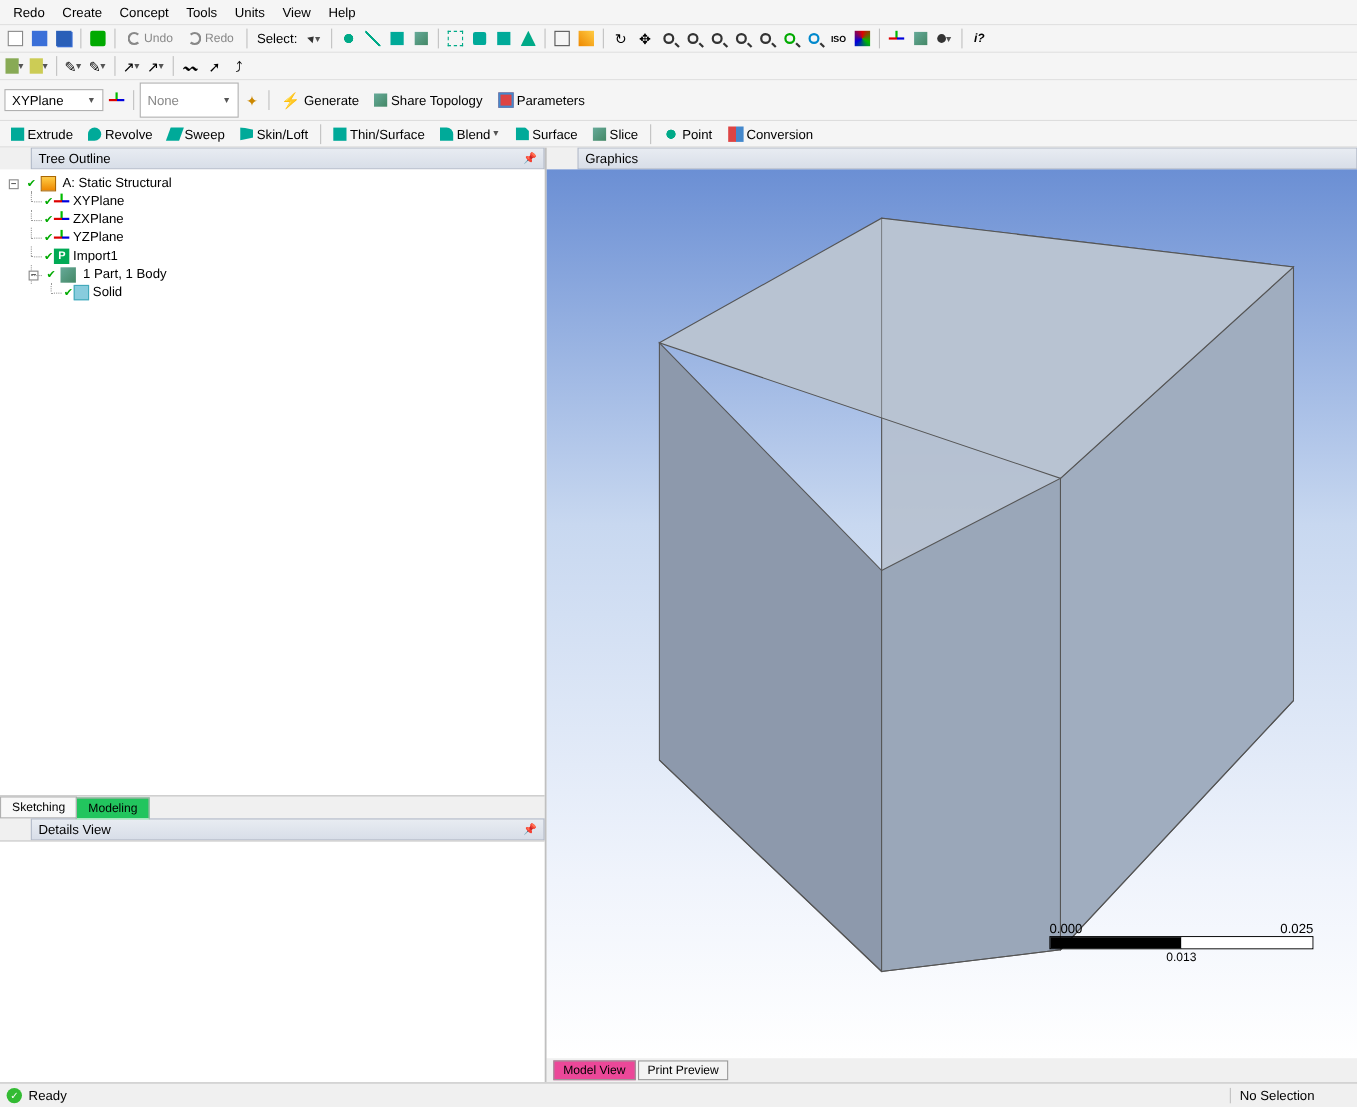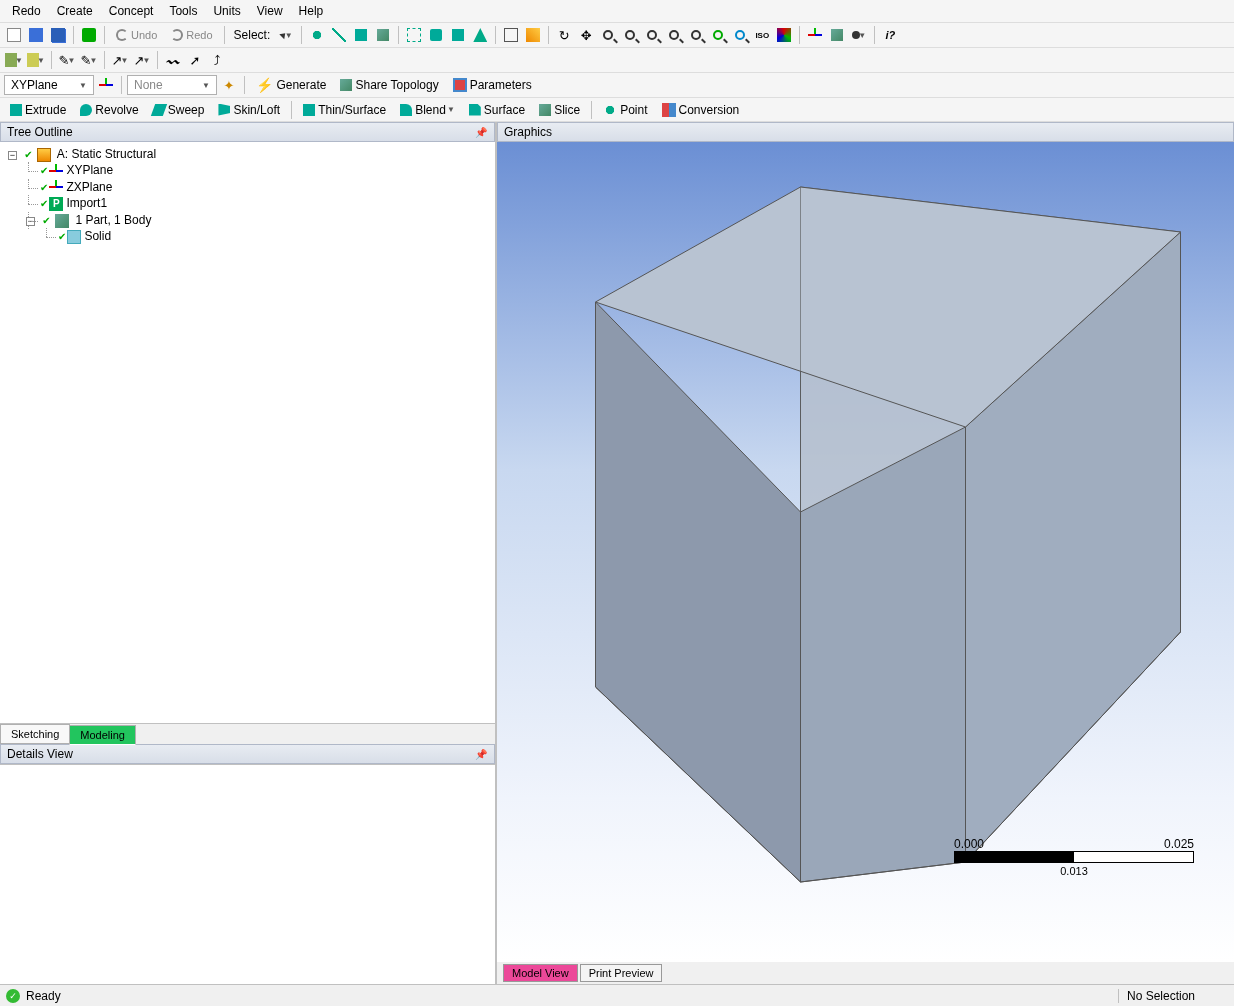--- a/index.html
+++ b/index.html
@@ -11,21 +11,21 @@
 
 
 .toolbar { background:#f5f5f5; padding:2px 4px; display:flex; align-items:center; gap:2px; border-bottom:1px solid #ddd; min-height:24px; }
 .tool-btn { width:20px; height:20px; display:flex; align-items:center; justify-content:center; border:1px solid transparent; cursor:default; }
 .sep { width:1px; height:18px; background:#c0c0c0; margin:0 3px; }
 .drop { font-size:8px; color:#555; margin-left:-2px; }
 
 .tool-label { padding:2px 6px; display:flex; align-items:center; gap:3px; cursor:default; }
 
 .plane-select { display:flex; align-items:center; padding:1px 6px; border:1px solid #b0b0b0; background:#fff; min-width:90px; height:20px; justify-content:space-between; }
-.sketch-select { display:flex; align-items:center; padding:1px 6px; border:1px solid #b0b0b0; background:#fff; min-width:90px; height:20px; color:#888; }
+.sketch-select { display:flex; align-items:center; padding:1px 6px; border:1px solid #b0b0b0; background:#fff; min-width:90px; height:32px; color:#888; }
 
 
 .ic { width:14px; height:14px; display:inline-block; }
 .ic-new { background:#fff; border:1px solid #888; }
 .ic-save { background:#3a6fd8; }
 .ic-saveall { background:#2a5fb8; box-shadow:1px 1px 0 #3a6fd8; }
 .ic-export { background:#0a0; border-radius:2px; }
 .ic-undo { border:2px solid #888; border-radius:50%; width:12px; height:12px; border-right-color:transparent; }
 .ic-arrow { border-left:7px solid #333; border-top:5px solid transparent; border-bottom:5px solid transparent; width:0;height:0;}
 .ic-cube{ width:12px;height:12px; background:linear-gradient(135deg,#6a9,#486);}
@@ -33,21 +33,21 @@
 .ic-gen{ color:#cc0; font-weight:bold; font-size:14px;}
 .ic-axis{ position:relative; width:14px;height:14px;}
 .ic-axis::before{content:'';position:absolute;left:6px;top:0;width:2px;height:7px;background:#0b0;}
 .ic-axis::after{content:'';position:absolute;left:0;top:6px;width:14px;height:2px;background:linear-gradient(90deg,#d00 50%,#00d 50%);}
 .ic-zoom{ width:10px;height:10px;border:2px solid #333;border-radius:50%;position:relative;}
 .ic-zoom::after{content:'';position:absolute;top:8px;left:8px;width:5px;height:2px;background:#333;transform:rotate(45deg);}
 
 
 .main { flex:1; display:flex; overflow:hidden; }
 .left-col { width:497px; display:flex; flex-direction:column; border-right:2px solid #c0c0c0; }
-.panel-header { background:linear-gradient(#e8ecf2,#d8dee8); border:1px solid #b0b8c8; padding:2px 6px; display:flex; justify-content:space-between; align-items:center; }
+.panel-header { background:linear-gradient(#e8ecf2,#d8dee8); border:1px solid #b0b8c8; padding:2px 6px; display:flex; justify-content:space-between; align-items:center;margin-left:28px; }
 .pin { font-size:10px; cursor:default; }
 
 .tree { flex:1; background:#fff; overflow:auto; padding:4px; }
 .tree ul { list-style:none; }
 .tree li { padding:1px 0 1px 18px; position:relative; white-space:nowrap; }
 .tree li::before { content:''; position:absolute; left:6px; top:0; bottom:50%; border-left:1px dotted #999; }
 .tree li::after { content:''; position:absolute; left:6px; top:9px; width:10px; border-top:1px dotted #999; }
 .tree > ul > li::before, .tree > ul > li::after { display:none; }
 .expander { display:inline-block; width:9px; height:9px; border:1px solid #888; background:#fff; text-align:center; line-height:7px; font-size:9px; margin-right:2px; cursor:default; position:relative; left:-14px; margin-right:-10px;}
 .node-ic { display:inline-block; width:14px; height:14px; vertical-align:middle; margin-right:3px; }
@@ -335,20 +335,21 @@
     <div class="tree">
       <ul>
         <li>
           <span class="expander">−</span>
           <span class="check">✔</span>
           <span class="node-ic" style="background:linear-gradient(#fc4,#e80);border:1px solid #a60"></span>
           <span>A: Static Structural</span>
           <ul>
             <li><span class="check">✔</span><span class="node-ic ic-axis"></span><span>XYPlane</span></li>
             <li><span class="check">✔</span><span class="node-ic ic-axis"></span><span>ZXPlane</span></li>
+            <li><span class="check">✔</span><span class="node-ic ic-axis"></span><span>YZPlane</span></li>
             <li><span class="check">✔</span><span class="node-ic" style="background:#0a5;color:#fff;font-weight:bold;font-size:10px;text-align:center;line-height:14px">P</span><span>Import1</span></li>
             <li>
               <span class="expander">−</span>
               <span class="check">✔</span>
               <span class="node-ic ic-cube"></span>
               <span>1 Part, 1 Body</span>
               <ul>
                 <li><span class="check">✔</span><span class="node-ic" style="background:#8cd;border:1px solid #4ab"></span><span>Solid</span></li>
               </ul>
             </li>

